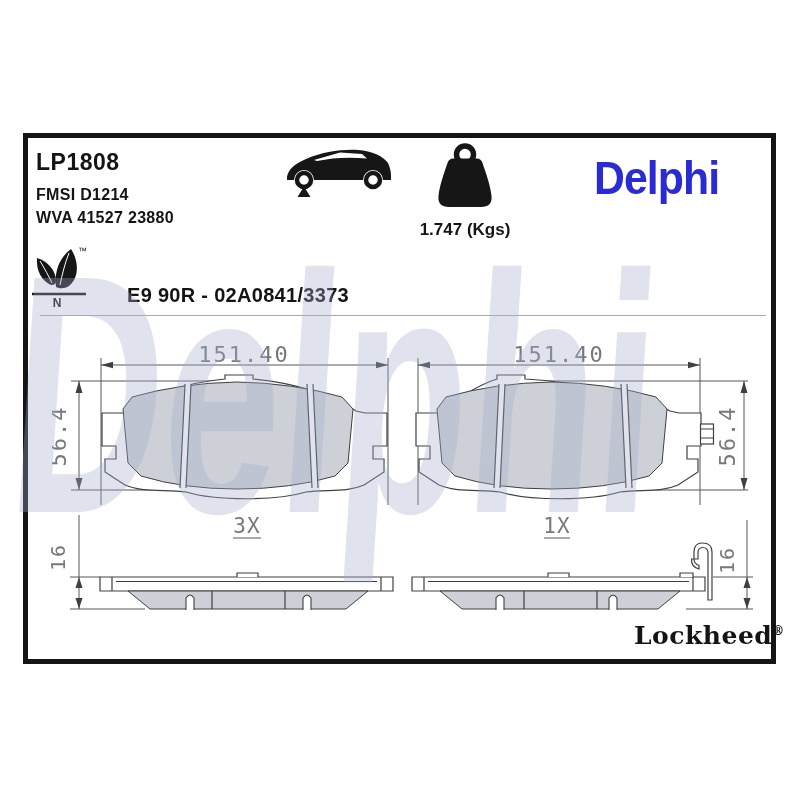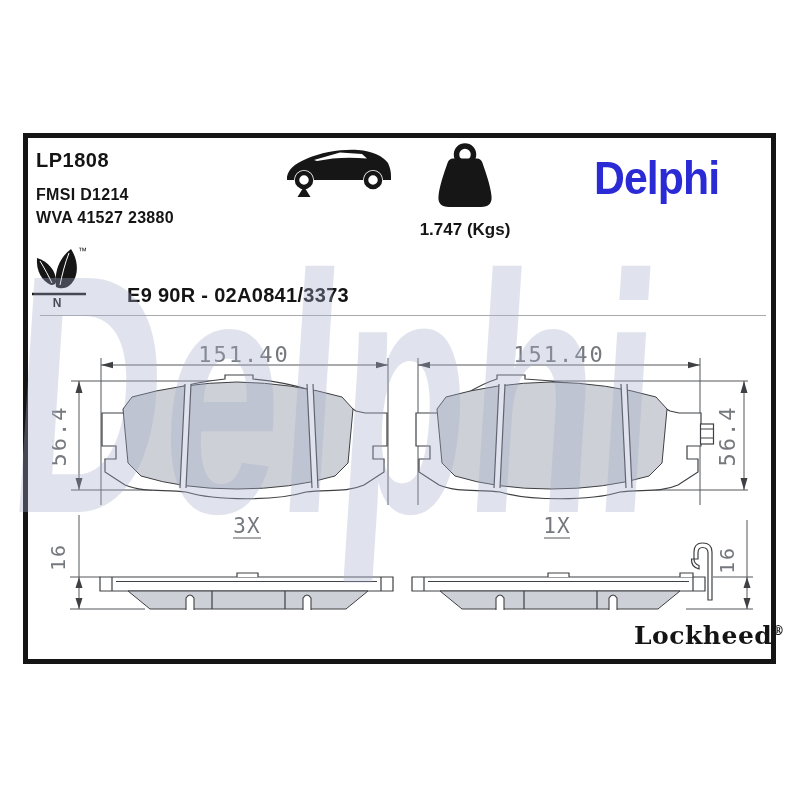--- a/index.html
+++ b/index.html
@@ -3,21 +3,21 @@
 <meta charset="utf-8">
 <style>
   html,body{margin:0;padding:0;background:#fff;}
   .page{position:relative;width:800px;height:800px;background:#fff;overflow:hidden;
         font-family:"Liberation Sans","DejaVu Sans",sans-serif;color:#141414;}
   .abs{position:absolute;}
   
   .frame{left:23px;top:133px;width:753px;height:531px;border:5px solid #151515;
          box-sizing:border-box;z-index:1;background:#fff;}
   
-  .part-number{left:36px;top:149px;font-size:20px;font-weight:bold;letter-spacing:.5px;z-index:2;}
+  .part-number{left:36px;top:149px;font-size:23px;font-weight:bold;letter-spacing:.5px;z-index:2;}
   .sub-code{left:36px;font-size:16px;font-weight:bold;letter-spacing:.3px;z-index:2;}
   .fmsi{top:186px;} .wva{top:209px;}
   .approval{left:127px;top:284px;font-size:20px;font-weight:bold;letter-spacing:.3px;z-index:2;}
   .weight-label{left:404px;top:220px;width:122px;text-align:center;font-size:17px;font-weight:bold;z-index:2;}
   .divider{left:40px;top:315px;width:726px;height:1px;background:#a9a9ad;z-index:2;}
   .logo{left:594px;top:155px;font-size:46px;font-weight:bold;color:var(--logo);
         letter-spacing:-1px;transform:scaleX(.93);transform-origin:0 0;z-index:2;line-height:1;}
   .lockheed{left:634px;top:622px;font-family:"DejaVu Serif","Liberation Serif",serif;
             font-weight:bold;font-size:25px;letter-spacing:.5px;z-index:2;line-height:1.1;text-align:right;}
   .lockheed sup{font-size:12px;vertical-align:9px;}

